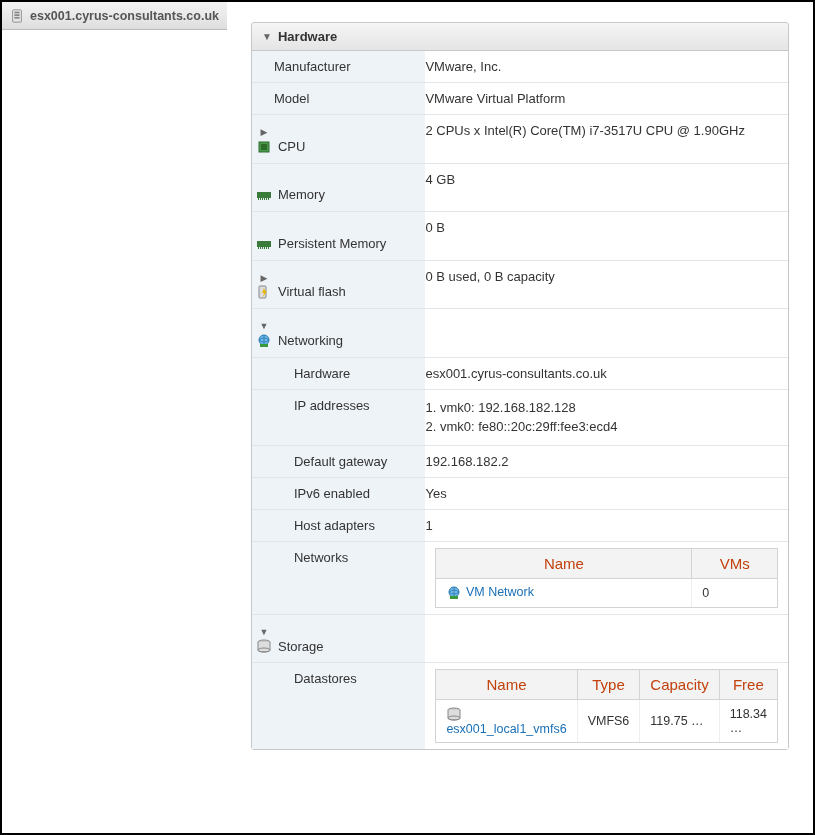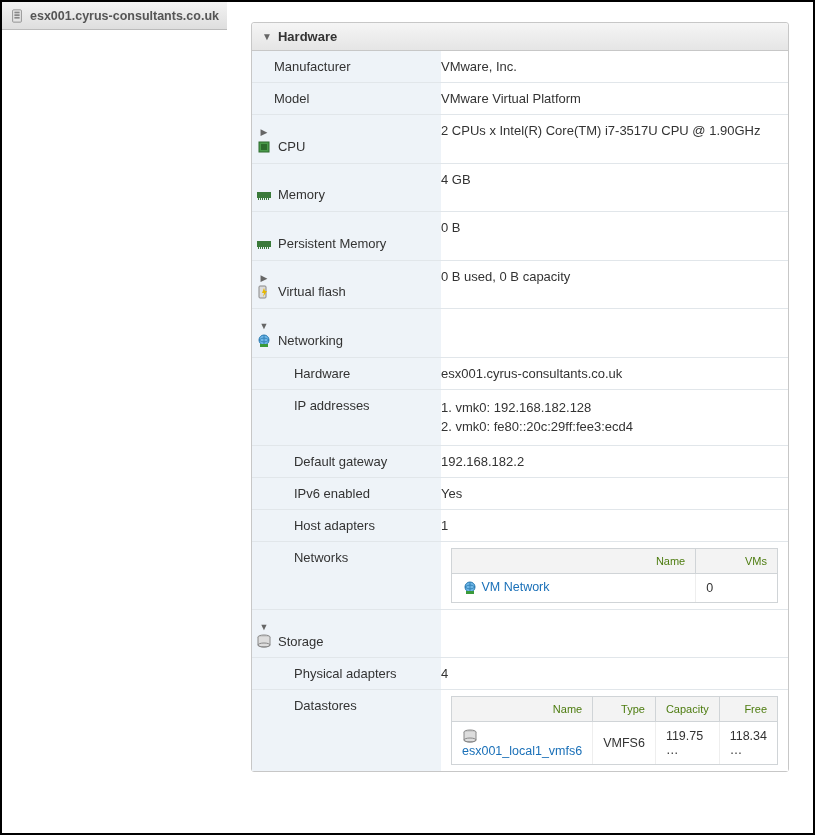--- a/index.html
+++ b/index.html
@@ -104,27 +104,27 @@
   }
   .inner-table-wrap {
     border: 1px solid #d0d4d7;
   }
   table.inner {
     width: 100%;
     border-collapse: collapse;
   }
   table.inner th {
     background: #f3f3f3;
-    color: #4d7c0f;
+    color: #c2410c;
     font-weight: normal;
-    text-align: right;
+    text-align: center;
     padding: 6px 10px;
     border-bottom: 1px solid #d0d4d7;
     border-right: 1px solid #d0d4d7;
-    font-size: 11px;
+    font-size: 15px;
   }
   table.inner th:last-child { border-right: none; }
   table.inner td {
     padding: 6px 10px;
     border-right: 1px solid #eee;
     font-size: 12.5px;
     color: #333;
   }
   table.inner td:last-child { border-right: none; }
   .link { color: #1a70b8; cursor: pointer; }
@@ -315,24 +315,20 @@
                       <ellipse cx="8" cy="4" rx="6" ry="2" fill="#ccc" stroke="#888"></ellipse>
                       <path d="M2 4 L2 12 A6 2 0 0 0 14 12 L14 4" fill="#ddd" stroke="#888"></path>
                       <ellipse cx="8" cy="12" rx="6" ry="2" fill="none" stroke="#888"></ellipse>
                     </svg></span>
               <span>Storage</span>
             </span>
           </td>
           <td class="val"></td>
         </tr>
 
-        <tr>
-          <td class="key"><span class="caret"></span><span class="indent2">Physical adapters</span></td>
-          <td class="val">4</td>
-        </tr>
 
         <tr>
           <td class="key"><span class="caret"></span><span class="indent2">Datastores</span></td>
           <td class="val" style="padding:6px 10px 6px 10px;">
             <div class="inner-table-wrap">
               <table class="inner">
                 <thead>
                       <tr>
                   <th style="width:43%">Name</th>
                   <th style="width:19%">Type</th>

